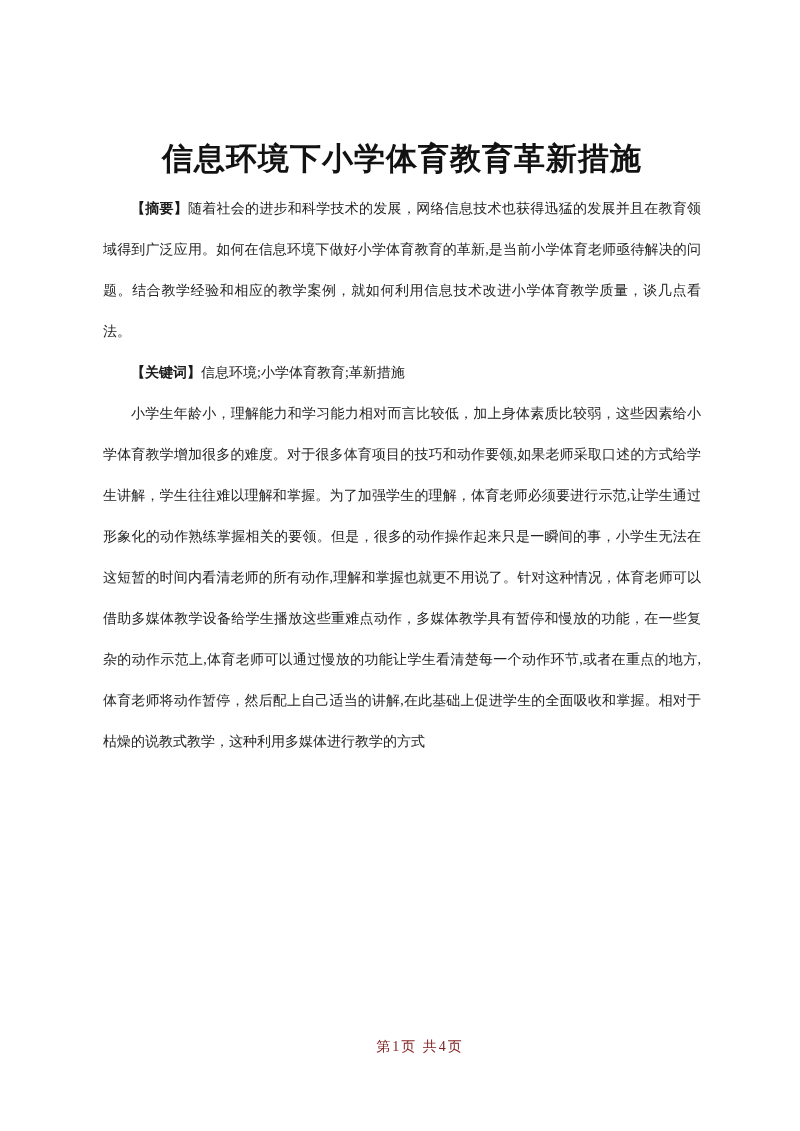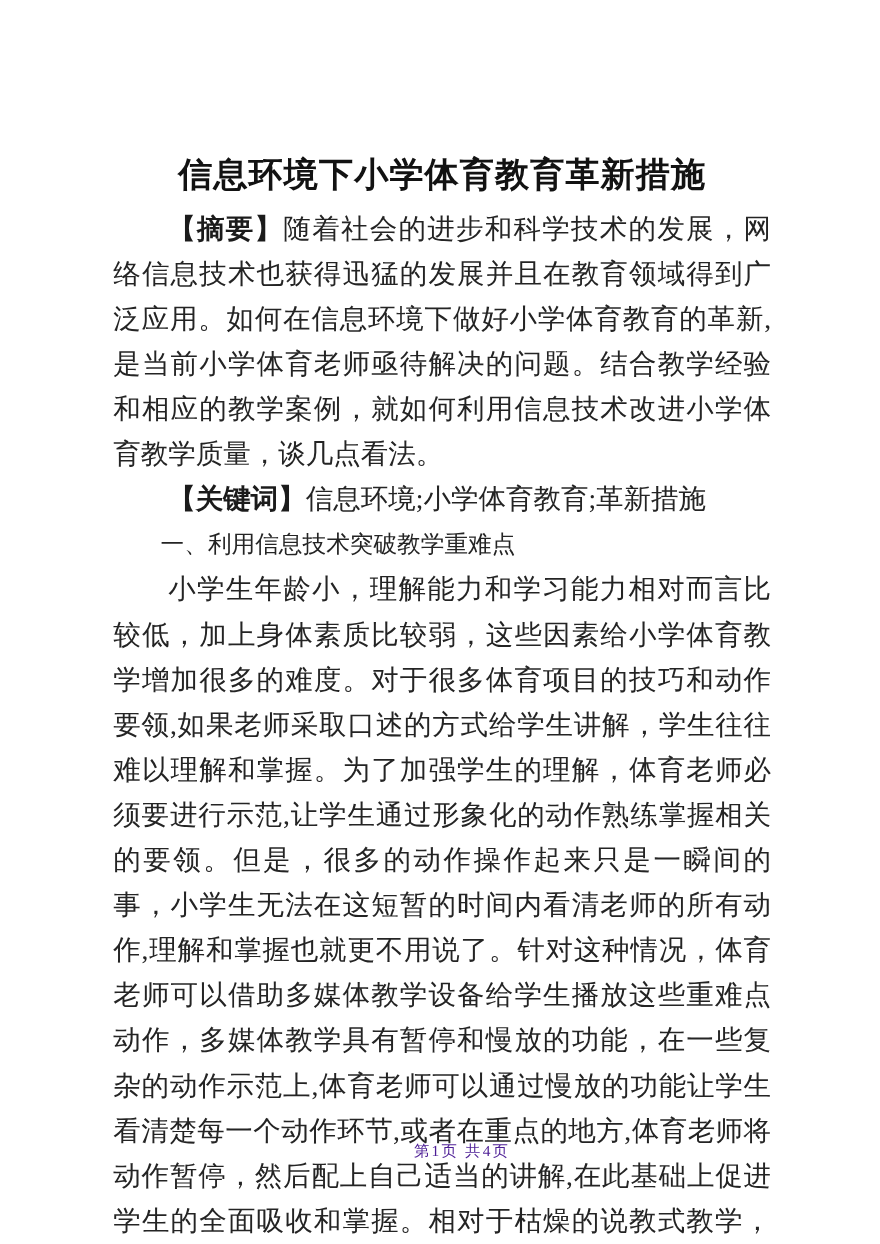--- a/index.html
+++ b/index.html
@@ -34,21 +34,21 @@
     font-size: 31px;
     line-height: 38px;
     font-weight: bold;
     text-align: center;
     color: #121212;
     letter-spacing: 1px;
     font-family: "Liberation Serif", "DejaVu Serif", serif;
   }
   .para {
     margin: 0;
-    font-size: 25px;
+    font-size: 14px;
     line-height: 41px;
     text-align: justify;
     text-indent: 2em;
     color: #242424;
     word-break: break-all;
   }
   .plabel {
     font-weight: 600;
     color: #1b1b1b;
   }
@@ -61,38 +61,37 @@
   }
   .footer {
     position: absolute;
     left: 0;
     top: 1038px;
     width: 100%;
     box-sizing: border-box;
     padding-left: 40px;
     text-align: center;
     font-size: 14px;
-    color: #4c1d95;
+    color: #7f1d1d;
     letter-spacing: 2px;
   }
 </style>
 </head>
 <body>
 
 <div class="page">
 
   <div class="content">
 
     <h1 class="doc-title">信息环境下小学体育教育革新措施</h1>
 
     <p class="para"><span class="plabel">【摘要】</span><span>随着社会的进步和科学技术的发展，网络信息技术也获得迅猛的发展并且在教育领域得到广泛应用。如何在信息环境下做好小学体育教育的革新,是当前小学体育老师亟待解决的问题。结合教学经验和相应的教学案例，就如何利用信息技术改进小学体育教学质量，谈几点看法。</span></p>
 
     <p class="para"><span class="plabel">【关键词】</span><span>信息环境;小学体育教育;革新措施</span></p>
 
-    <p class="heading">一、利用信息技术突破教学重难点</p>
 
     <p class="para">小学生年龄小，理解能力和学习能力相对而言比较低，加上身体素质比较弱，这些因素给小学体育教学增加很多的难度。对于很多体育项目的技巧和动作要领,如果老师采取口述的方式给学生讲解，学生往往难以理解和掌握。为了加强学生的理解，体育老师必须要进行示范,让学生通过形象化的动作熟练掌握相关的要领。但是，很多的动作操作起来只是一瞬间的事，小学生无法在这短暂的时间内看清老师的所有动作,理解和掌握也就更不用说了。针对这种情况，体育老师可以借助多媒体教学设备给学生播放这些重难点动作，多媒体教学具有暂停和慢放的功能，在一些复杂的动作示范上,体育老师可以通过慢放的功能让学生看清楚每一个动作环节,或者在重点的地方,体育老师将动作暂停，然后配上自己适当的讲解,在此基础上促进学生的全面吸收和掌握。相对于枯燥的说教式教学，这种利用多媒体进行教学的方式</p>
 
   </div>
 
   <div class="footer">
     <span>第1页 共4页</span>
   </div>
 
 </div>

